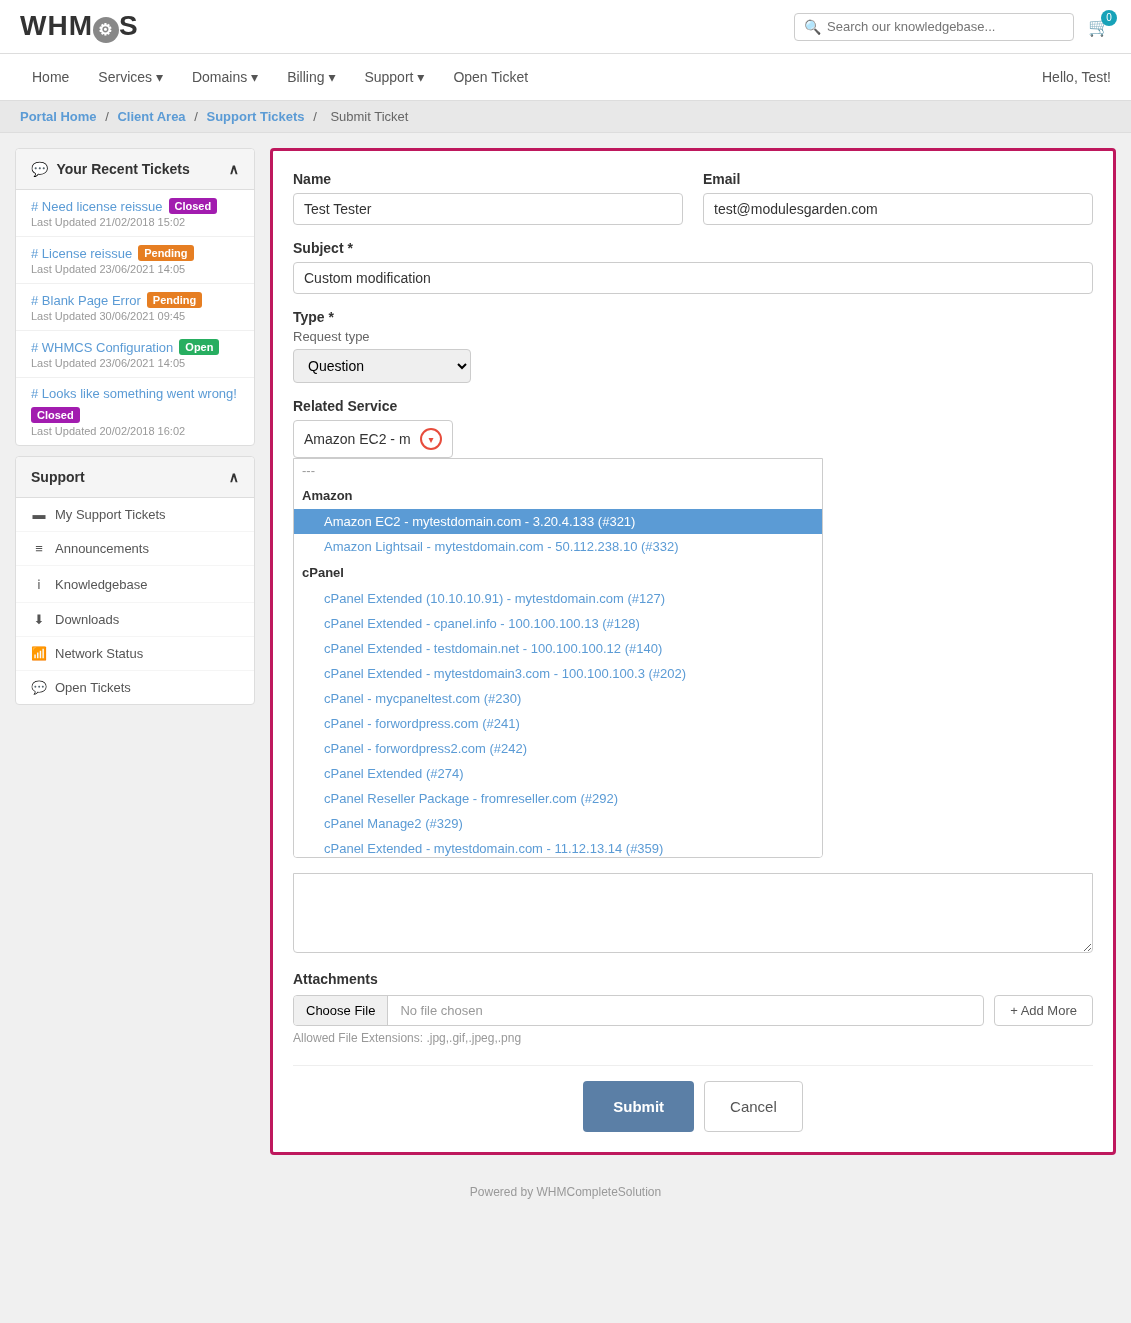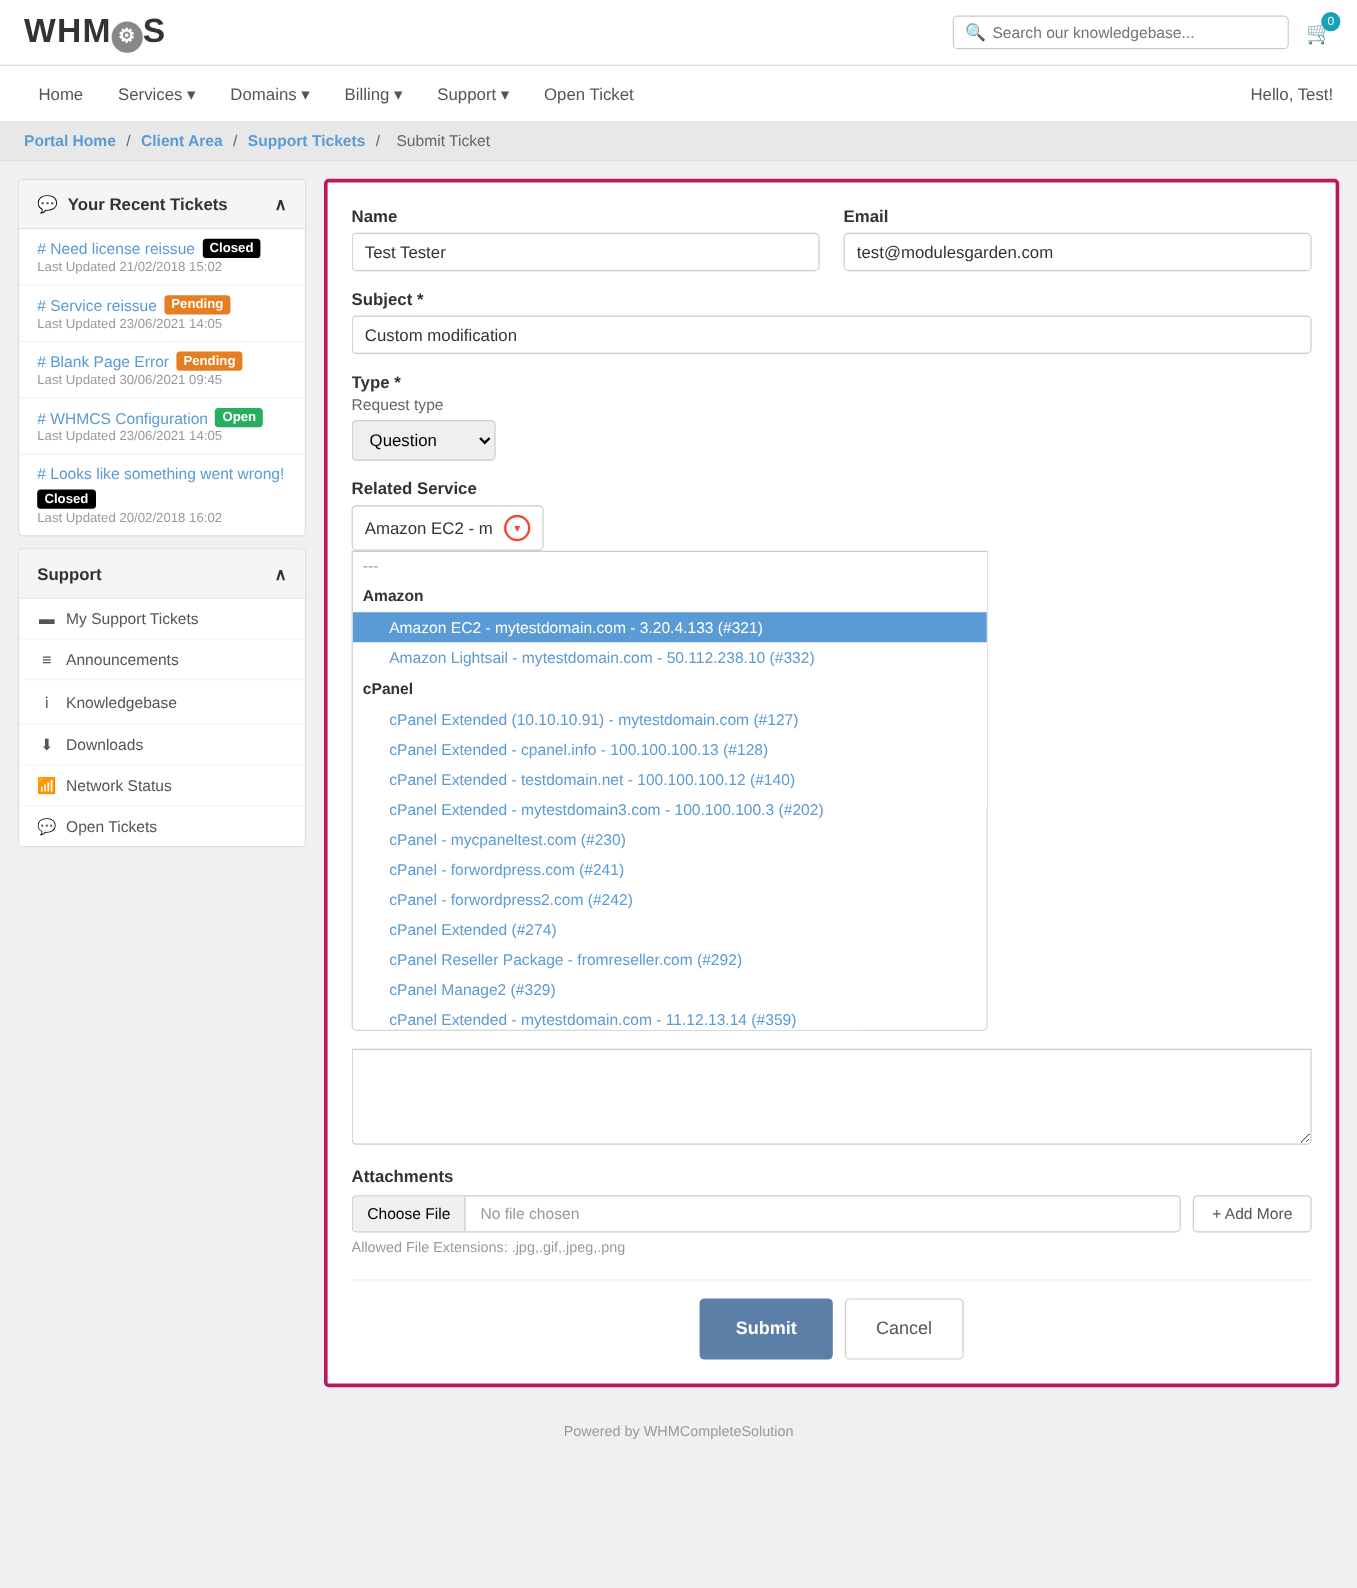--- a/index.html
+++ b/index.html
@@ -33,21 +33,21 @@
     
     .sidebar { width: 240px; flex-shrink: 0; }
     .sidebar-section { background: #fff; border: 1px solid #ddd; border-radius: 4px; margin-bottom: 10px; }
     .sidebar-header { background: #f5f5f5; border-bottom: 1px solid #ddd; padding: 12px 15px; display: flex; align-items: center; justify-content: space-between; font-weight: 600; font-size: 14px; border-radius: 4px 4px 0 0; }
     .sidebar-header-icon { margin-right: 8px; color: #666; }
     .ticket-item { padding: 8px 15px; border-bottom: 1px solid #f0f0f0; }
     .ticket-item:last-child { border-bottom: none; }
     .ticket-title { color: #5b9bd5; font-size: 13px; cursor: pointer; display: flex; align-items: center; gap: 6px; flex-wrap: wrap; }
     .ticket-date { color: #999; font-size: 11px; margin-top: 2px; }
     .badge { padding: 2px 6px; border-radius: 3px; font-size: 11px; font-weight: 600; color: #fff; white-space: nowrap; }
-    .badge-closed { background: #000000; }
+    .badge-closed { background: #a21caf; }
     .badge-pending { background: #e67e22; }
     .badge-open { background: #27ae60; }
 
     
     .support-menu-item { padding: 9px 15px; border-bottom: 1px solid #f5f5f5; display: flex; align-items: center; gap: 8px; cursor: pointer; color: #555; font-size: 13px; }
     .support-menu-item:last-child { border-bottom: none; }
     .menu-icon { width: 16px; text-align: center; }
 
     
     .content { flex: 1; background: #fff; border: 3px solid #be185d; border-radius: 4px; padding: 20px; }
@@ -157,21 +157,21 @@
       <div class="ticket-item">
         <div class="ticket-title">
           <span># Need license reissue</span>
           <span class="badge badge-closed">Closed</span>
         </div>
         <div class="ticket-date">Last Updated 21/02/2018 15:02</div>
       </div>
 
       <div class="ticket-item">
         <div class="ticket-title">
-          <span># Service reissue</span>
+          <span># License reissue</span>
           <span class="badge badge-pending">Pending</span>
         </div>
         <div class="ticket-date">Last Updated 23/06/2021 14:05</div>
       </div>
 
       <div class="ticket-item">
         <div class="ticket-title">
           <span># Blank Page Error</span>
           <span class="badge badge-pending">Pending</span>
         </div>
@@ -244,21 +244,21 @@
     
     <div class="form-group" style="margin-bottom:15px;">
       <label class="form-label">Subject *</label>
       <input type="text" style="width: 100%;" value="Custom modification">
     </div>
 
     
     <div class="type-section">
       <div class="type-label">Type *</div>
       <div class="request-type-label">Request type</div>
-      <select style="width:120px;padding:7px 10px;border:1px solid #ccc;border-radius:4px;font-size:14px;">
+      <select style="width:178px;padding:7px 10px;border:1px solid #ccc;border-radius:4px;font-size:14px;">
         <option>Question</option>
         <option>Technical Support</option>
         <option>Billing</option>
         <option>Other</option>
       </select>
     </div>
 
     
     <div style="margin-bottom:0;">
       <label class="form-label">Related Service</label>

